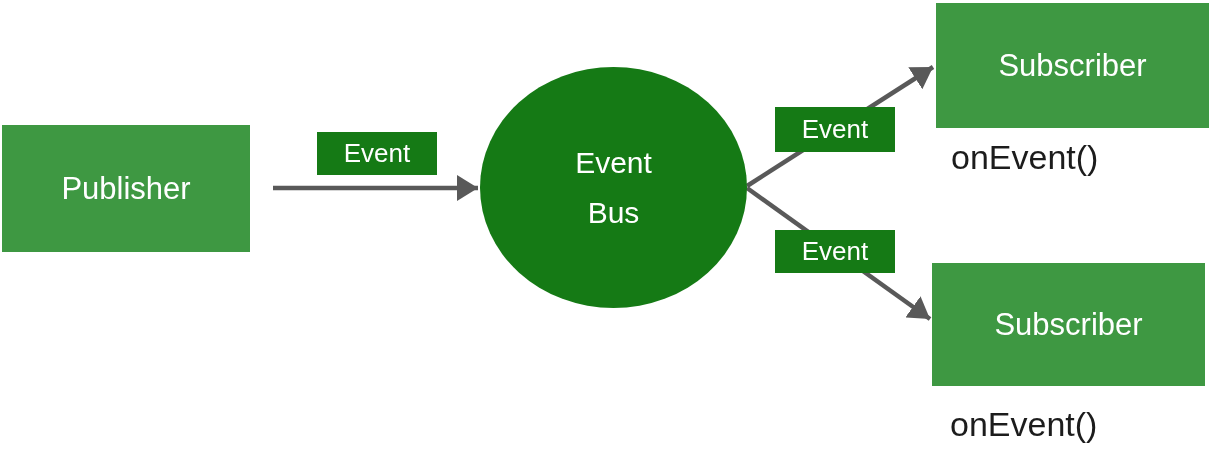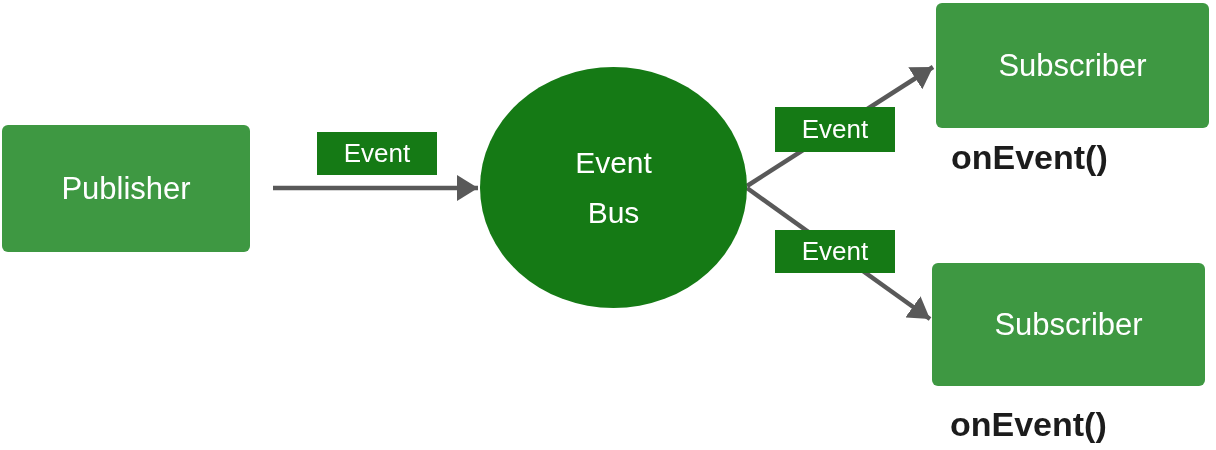--- a/index.html
+++ b/index.html
@@ -34,21 +34,20 @@
   }
   .arrowhead-fill { fill: var(--arrow-gray); }
 
   .node {
     position: absolute;
     background: var(--node-green);
     color: var(--node-text);
     display: flex; align-items: center; justify-content: center;
     font-size: 31px; font-weight: 300;
     z-index: 2;
-    border-radius: 6px;
   }
   .publisher { left: 2px; top: 125px; width: 248px; height: 127px; }
   .subscriber-top { left: 936px; top: 3px; width: 273px; height: 125px; }
   .subscriber-bottom { left: 932px; top: 263px; width: 273px; height: 123px; }
 
   .bus-circle {
     position: absolute;
     left: 480px; top: 67px; width: 267px; height: 241px;
     background: var(--accent-green);
     border-radius: 50%;
@@ -68,21 +67,21 @@
     font-size: 26px; font-weight: 300;
     z-index: 3;
   }
   .badge-1 { left: 317px; top: 132px; width: 120px; height: 43px; }
   .badge-2 { left: 775px; top: 107px; width: 120px; height: 45px; }
   .badge-3 { left: 775px; top: 230px; width: 120px; height: 43px; }
 
   .method-label {
     position: absolute;
     color: var(--label-black);
-    font-size: 34px; font-weight: 700;
+    font-size: 34px; font-weight: 400;
     z-index: 2;
     white-space: nowrap;
   }
   .post-label { left: 317px; top: 202px; width: 126px; text-align: center; }
   .onevent-top { left: 951px; top: 138px; }
   .onevent-bottom { left: 950px; top: 405px; }
 </style>
 </head>
 <body>
 

